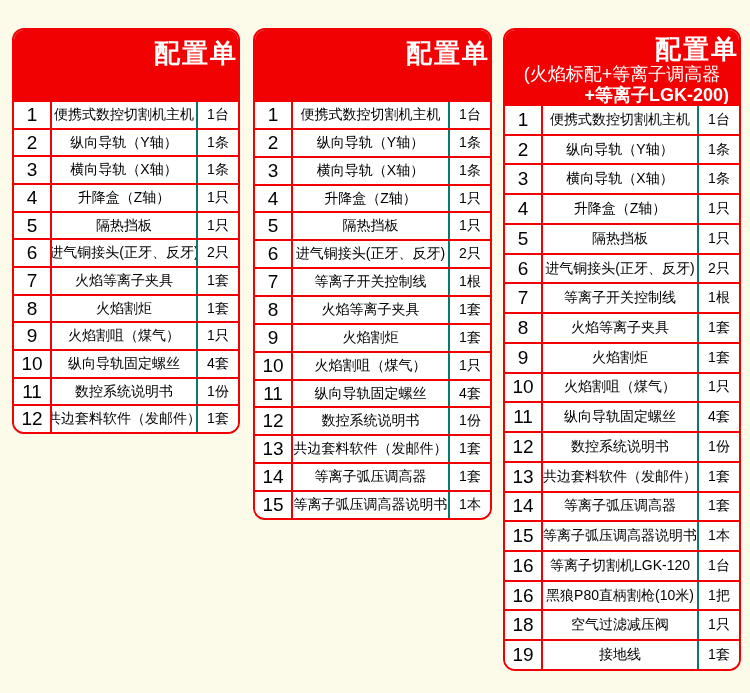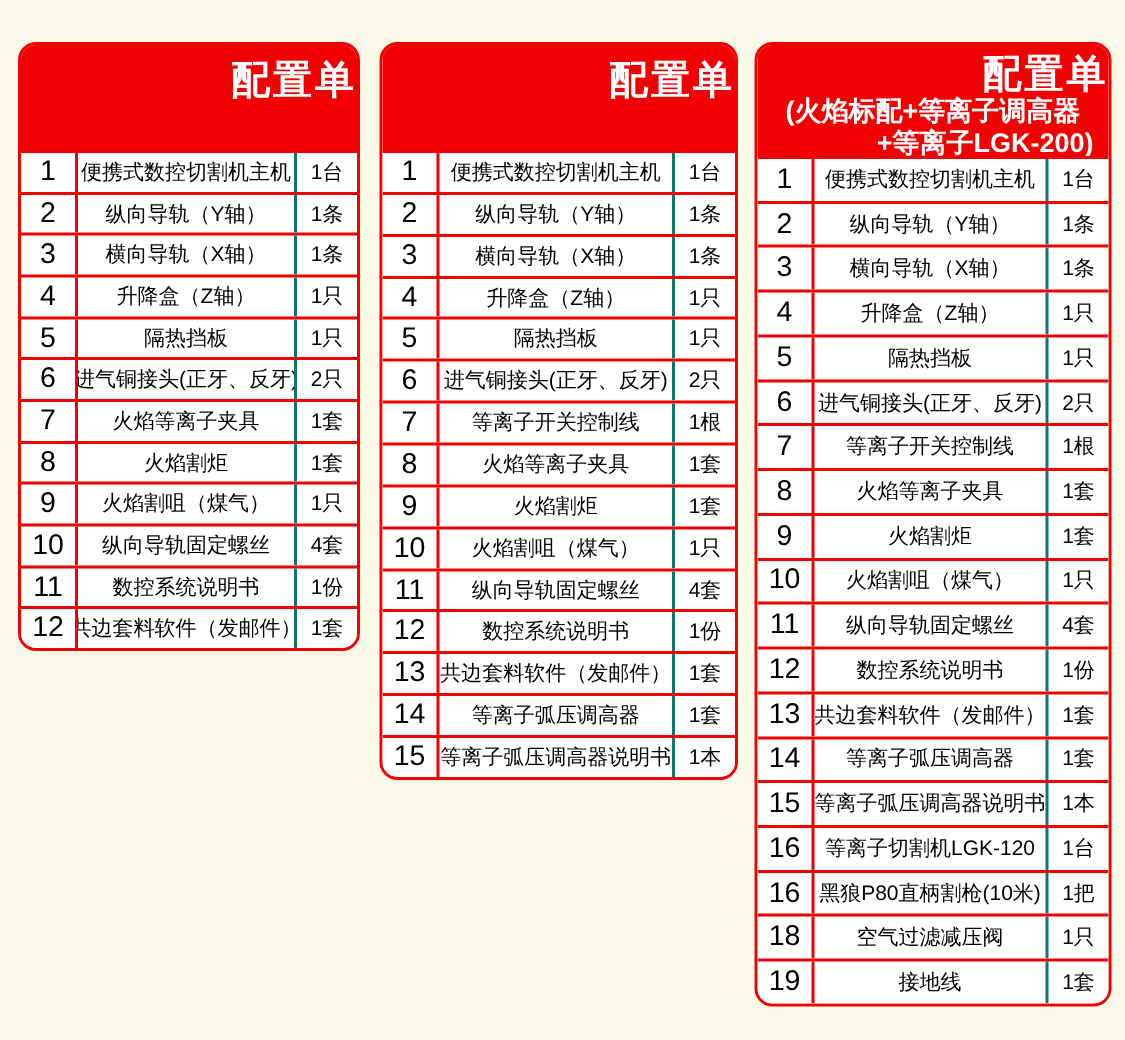--- a/index.html
+++ b/index.html
@@ -34,21 +34,21 @@
     text-align: center;
     flex: 0 0 auto;
   }
   .t1 .thead, .t2 .thead { height: 70px; padding-top: 6px; }
   .t3 .thead { height: 74px; padding-top: 4px; }
 
   .tbl-title { font-size: 26px; font-weight: bold; line-height: 34px; letter-spacing: 2px; text-align: right; }
   .tbl-subtitle { font-size: 20px; font-weight: bold; line-height: 28px; margin-top: 40px; }
   .t2 .tbl-subtitle { font-size: 18px; letter-spacing: 0; }
   .t3 .tbl-title { line-height: 30px; }
-  .t3 .tbl-subtitle-l1 { font-size: 18px; font-weight: bold; line-height: 21px; text-align: center; }
+  .t3 .tbl-subtitle-l1 { font-size: 18px; font-weight: normal; line-height: 21px; text-align: center; }
   .t3 .tbl-subtitle-l2 { font-size: 18px; font-weight: bold; line-height: 21px; text-align: right; padding-right: 10px; }
 
   .tbody { flex: 1 1 auto; display: flex; flex-direction: column; }
 
   .row { flex: 1; display: flex; border-top: 2px solid #f10101; background: #ffffff; }
   .c { display: flex; align-items: center; justify-content: center; color: #000000; }
   .num  { width: 38px; font-size: 19px; border-right: 2px solid #f10101; }
   .item { flex: 1; font-size: 14px; white-space: nowrap; overflow: hidden; }
   .qty  { width: 42px; font-size: 14px; border-left: 2px solid #0f766e; }
 </style>

